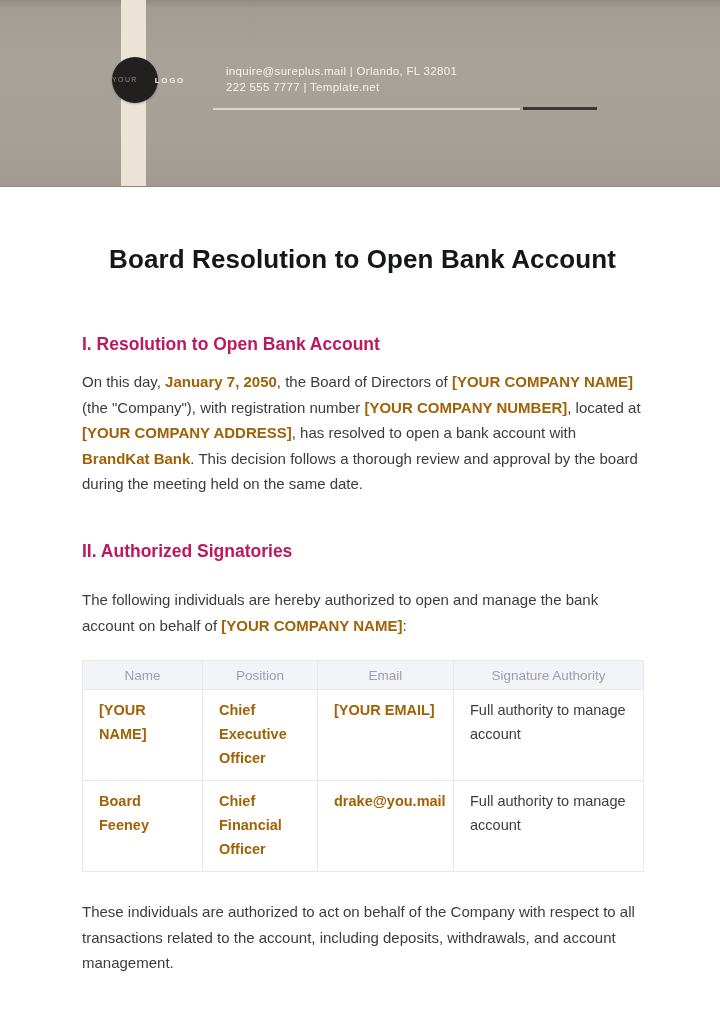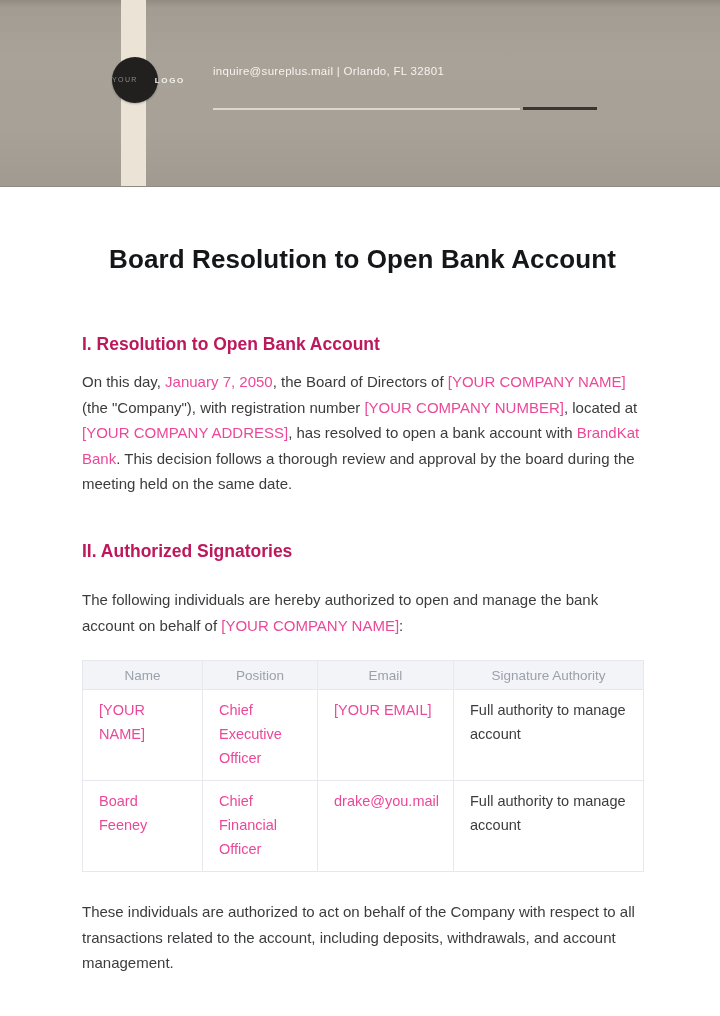--- a/index.html
+++ b/index.html
@@ -50,21 +50,21 @@
   }
   .logo-l2 {
     color: #f4f1eb;
     font-size: 8px;
     font-weight: bold;
     letter-spacing: 1.6px;
     line-height: 9px;
   }
   .contact {
     position: absolute;
-    left: 213px;
+    left: 226px;
     top: 63px;
     color: #f6f3ee;
     font-size: 11.5px;
     line-height: 16px;
     letter-spacing: 0.3px;
   }
   .divider {
     position: absolute;
     left: 213px;
     top: 107px;
@@ -108,22 +108,22 @@
   }
   .sec-heading.second { margin-top: 44px; }
   .para {
     margin: 14px 0 0 0;
     font-size: 15px;
     line-height: 25.6px;
     color: #3b3c3e;
   }
   .para.p2 { margin-top: 25px; }
   .para .bold, td .bold {
-    font-weight: normal;
-    color: #ec4899;
+    font-weight: bold;
+    color: #a16207;
   }
   .closing { margin-top: 27px; }
 
   
   table.signatories {
     margin-top: 22px;
     width: 100%;
     border-collapse: collapse;
     table-layout: fixed;
   }
@@ -155,20 +155,21 @@
 <body>
 
 <div class="header">
   <div class="stripe"></div>
   <div class="logo">
     <span class="logo-l1">YOUR</span>
     <span class="logo-l2">LOGO</span>
   </div>
   <div class="contact">
     <div>inquire@sureplus.mail | Orlando, FL 32801</div>
+    <div>222 555 7777 | Template.net</div>
   </div>
   <div class="divider">
     <span class="divider-light"></span>
     <span class="divider-dark"></span>
   </div>
 </div>
 
 <div class="doc">
   <h1 class="title">Board Resolution to Open Bank Account</h1>
 

